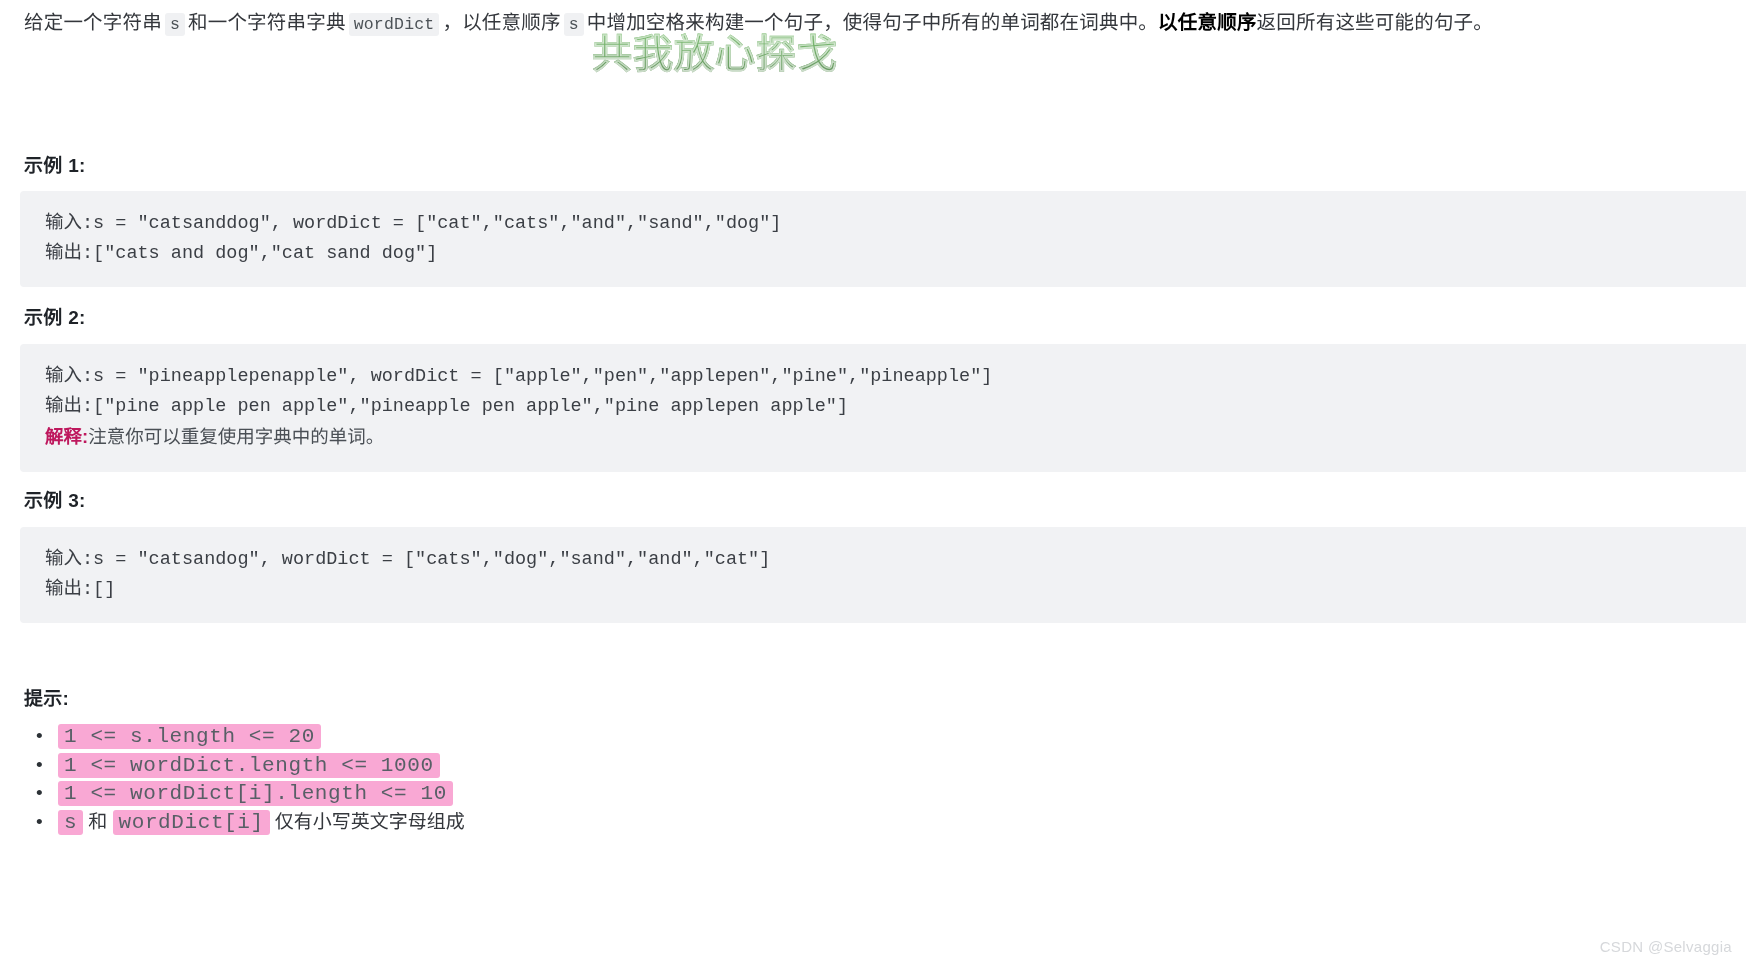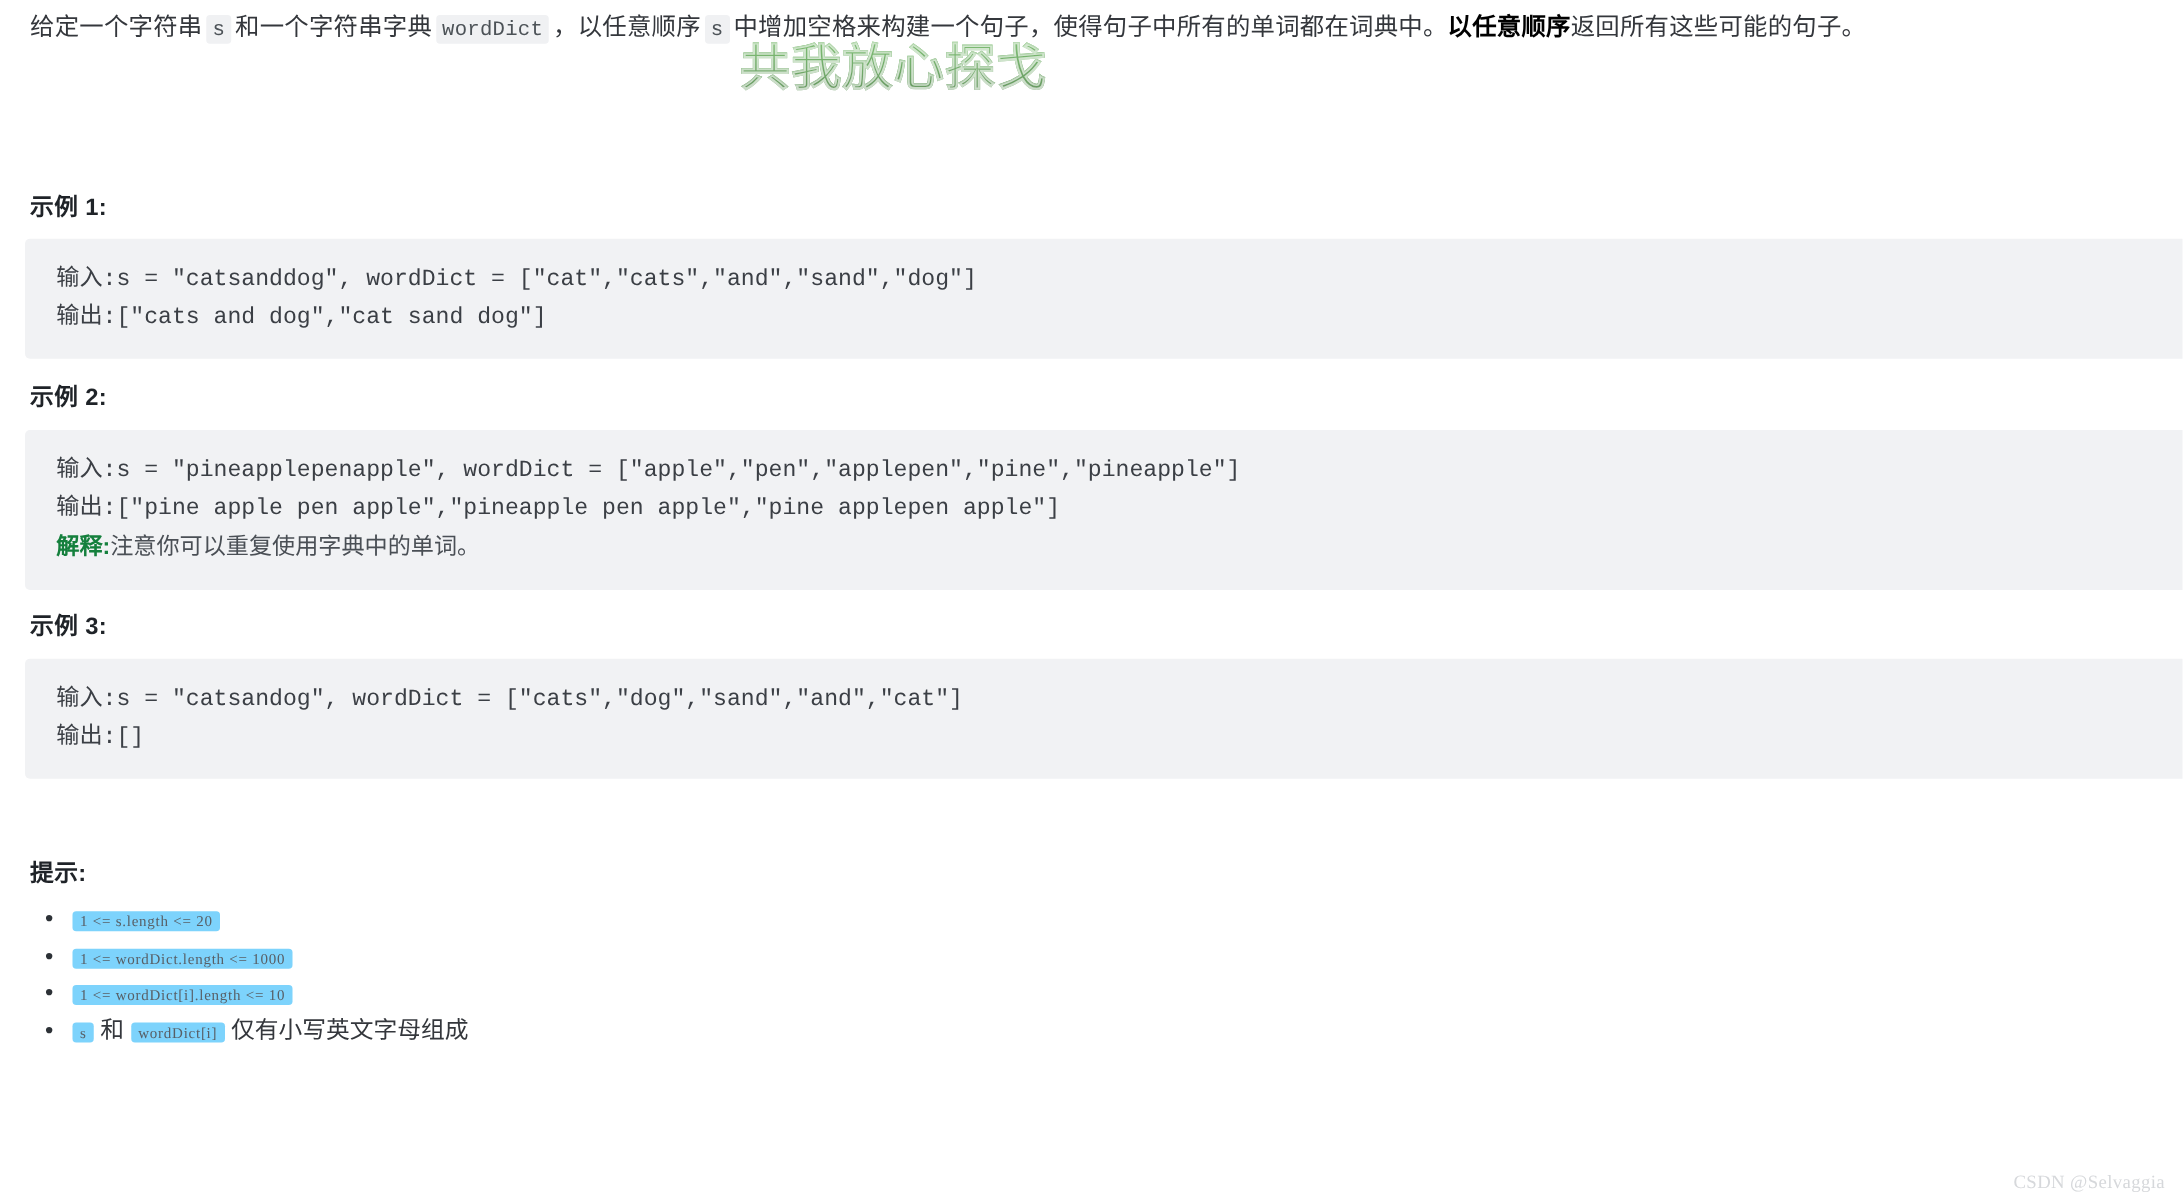--- a/index.html
+++ b/index.html
@@ -85,21 +85,21 @@
     font-family: "Liberation Mono", "DejaVu Sans Mono", monospace;
     font-size: 18.5px;
     line-height: 30px;
     color: #3b3f45;
     white-space: pre;
     margin: 0;
   }
   .codeline .zh {
     font-family: Liberation Mono, monospace;
   }
-  .exp-label { font-weight: bold; color: #15803d;
+  .exp-label { font-weight: bold; color: #be185d;
     font-family: "Liberation Sans", "DejaVu Sans", sans-serif; }
   .exp-text {
     font-family: "Liberation Sans", "DejaVu Sans", sans-serif;
     color: #4a4f55;
     font-size: 18.5px;
   }
 
   
   .hints-list {
     position: absolute;
@@ -119,26 +119,26 @@
   }
   .hints-list li::before {
     content: "\2022";
     position: absolute;
     left: -22px;
     top: 0;
     color: #2c3136;
     font-size: 19px;
   }
   .mono-chip {
-    font-family: Liberation Serif, serif;
-    background: #7dd3fc;
+    font-family: Liberation Mono, monospace;
+    background: #f9a8d4;
     color: #585f66;
     border-radius: 3px;
     padding: 1px 6px;
-    font-size: 12px;
+    font-size: 21px;
     letter-spacing: .6px;
   }
   .hint-tail { margin-left: 5px; }
 
   
   .green-watermark {
     position: absolute;
     left: 592px;
     top: 22px;
     font-size: 40px;
@@ -155,21 +155,21 @@
     pointer-events: none;
   }
 
   .csdn-watermark {
     position: absolute;
     right: 14px;
     bottom: 8px;
     font-size: 15px;
     color: #d6d8db;
     letter-spacing: .3px;
-    font-family: Liberation Serif, serif;
+    font-family: Liberation Sans, sans-serif;
   }
 </style>
 </head>
 <body>
 
 <div class="page">
 
   <p class="para intro">
     <span>给定一个字符串</span><span class="chip">s</span><span>和一个字符串字典</span><span class="chip">wordDict</span><span>，以任意顺序</span><span class="chip">s</span><span>中增加空格来构建一个句子，使得句子中所有的单词都在词典中。</span><span class="bold">以任意顺序</span><span>返回所有这些可能的句子。</span>
   </p>

